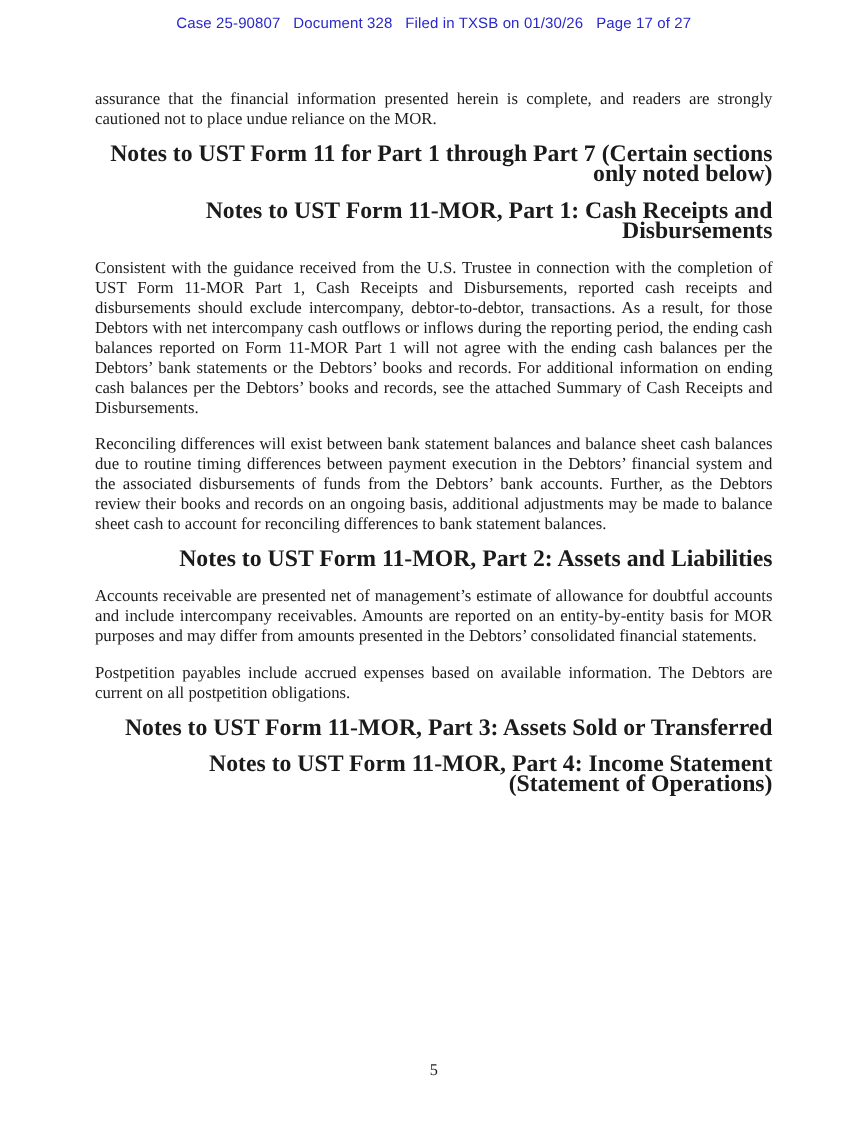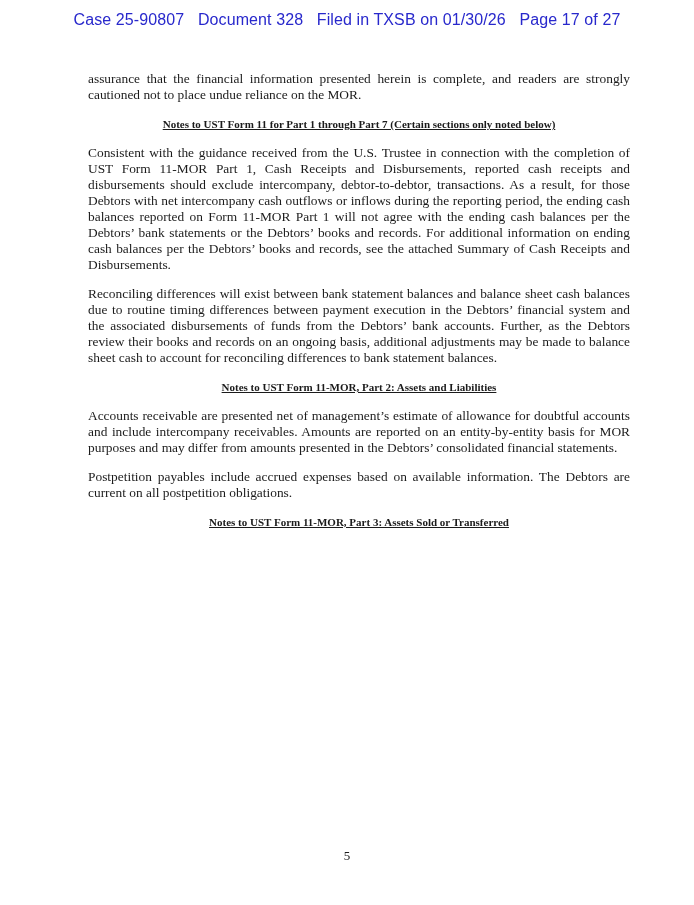--- a/index.html
+++ b/index.html
@@ -16,45 +16,44 @@
     font-family: "Liberation Serif", "DejaVu Serif", serif;
     color: #1b1b1b;
   }
   .court-header {
     position: absolute;
     top: 11px;
     left: 0;
     width: 100%;
     text-align: center;
     font-family: "Liberation Sans", "DejaVu Sans", sans-serif;
-    font-size: 16px;
+    font-size: 12px;
     color: #2828cc;
     white-space: pre;
     letter-spacing: 0.1px;
   }
   .content {
     position: absolute;
     top: 71px;
-    left: 88px;
+    left: 76px;
     width: 542px;
   }
   .para {
     margin: 0 0 13px 0;
     font-size: 13.4px;
     line-height: 16px;
     text-align: justify;
     text-justify: inter-word;
   }
   .heading {
     margin: 0 0 13px 0;
-    font-size: 11px;
+    font-size: 19px;
     line-height: 16px;
     font-weight: bold;
-    text-align: center;
-    text-decoration: underline;
+    text-align: right;
   }
   .page-number {
     position: absolute;
     top: 848px;
     left: 0;
     width: 100%;
     text-align: center;
     font-size: 13px;
     color: #1b1b1b;
   }
@@ -64,33 +63,35 @@
 
 <div class="page">
 
   <div class="court-header">Case 25-90807   Document 328   Filed in TXSB on 01/30/26   Page 17 of 27</div>
 
   <div class="content">
     <p class="para">assurance that the financial information presented herein is complete, and readers are strongly cautioned not to place undue reliance on the MOR.</p>
 
     <p class="heading">Notes to UST Form 11 for Part 1 through Part 7 (Certain sections only noted below)</p>
 
+    <p class="heading">Notes to UST Form 11-MOR, Part 1: Cash Receipts and Disbursements</p>
 
     <p class="para">Consistent with the guidance received from the U.S. Trustee in connection with the completion of UST Form 11-MOR Part 1, Cash Receipts and Disbursements, reported cash receipts and disbursements should exclude intercompany, debtor-to-debtor, transactions. As a result, for those Debtors with net intercompany cash outflows or inflows during the reporting period, the ending cash balances reported on Form 11-MOR Part 1 will not agree with the ending cash balances per the Debtors’ bank statements or the Debtors’ books and records. For additional information on ending cash balances per the Debtors’ books and records, see the attached Summary of Cash Receipts and Disbursements.</p>
 
     <p class="para">Reconciling differences will exist between bank statement balances and balance sheet cash balances due to routine timing differences between payment execution in the Debtors’ financial system and the associated disbursements of funds from the Debtors’ bank accounts.  Further, as the Debtors review their books and records on an ongoing basis, additional adjustments may be made to balance sheet cash to account for reconciling differences to bank statement balances.</p>
 
     <p class="heading">Notes to UST Form 11-MOR, Part 2: Assets and Liabilities</p>
 
     <p class="para">Accounts receivable are presented net of management’s estimate of allowance for doubtful accounts and include intercompany receivables. Amounts are reported on an entity-by-entity basis for MOR purposes and may differ from amounts presented in the Debtors’ consolidated financial statements.</p>
 
     <p class="para">Postpetition payables include accrued expenses based on available information. The Debtors are current on all postpetition obligations.</p>
 
 
     <p class="heading">Notes to UST Form 11-MOR, Part 3: Assets Sold or Transferred</p>
 
 
+    <p class="heading">Notes to UST Form 11-MOR, Part 4: Income Statement (Statement of Operations)</p>
 
   </div>
 
   <div class="page-number">5</div>
 
 </div>
 
 </body></html>

